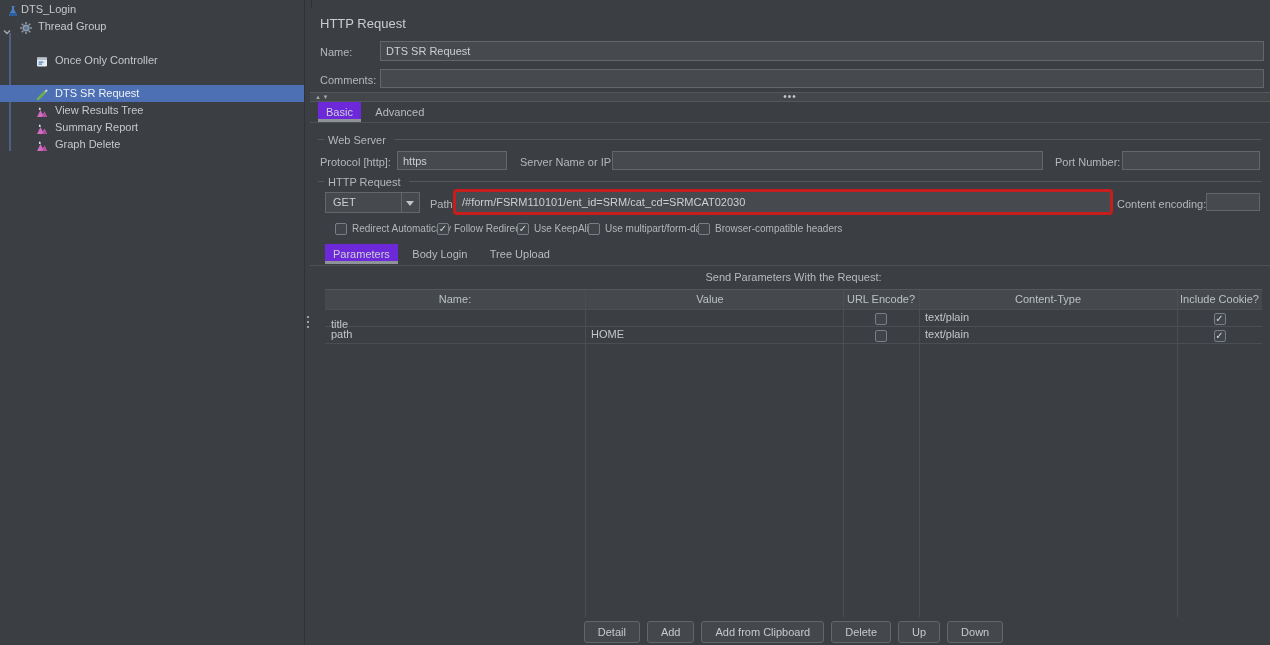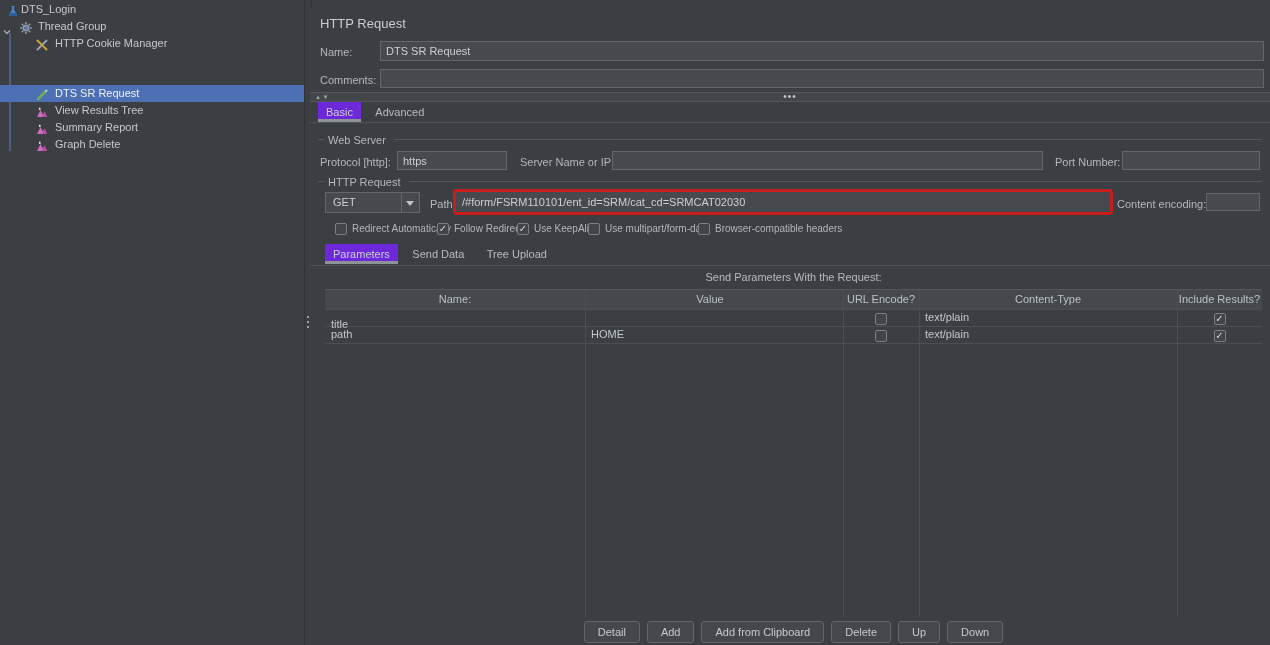--- a/index.html
+++ b/index.html
@@ -126,30 +126,32 @@
               <line x1="8.8" y1="8.8" x2="10.2" y2="10.2"></line>
               <line x1="8.8" y1="3.2" x2="10.2" y2="1.8"></line>
               <line x1="1.8" y1="10.2" x2="3.2" y2="8.8"></line>
             </g>
             <circle cx="6" cy="6" r="1.2" fill="#4a7fc1"></circle>
           </svg>
       </span>
       <span class="tlabel" style="left:38px">Thread Group</span>
     </div>
 
-    <div class="trow" style="top:35px">
-      <span class="ticon" style="left:36px">
-        <svg width="12" height="12" viewBox="0 0 12 12">
-            <line x1="10.5" y1="1.5" x2="1.5" y2="10.5" stroke="#9aa1a8" stroke-width="2" stroke-linecap="round"></line>
-            <line x1="1.5" y1="1.5" x2="10.5" y2="10.5" stroke="#c9a23a" stroke-width="2" stroke-linecap="round"></line>
-          </svg>
-      </span>
-      <span class="tlabel" style="left:55px">HTTP Cookie Manager</span>
-    </div>
-
+
+    <div class="trow" style="top:52px">
+      <span class="ticon" style="left:36px">
+        <svg width="12" height="12" viewBox="0 0 12 12">
+            <rect x="1" y="1.5" width="10" height="9" fill="#e8ecf0" rx="1"></rect>
+            <rect x="1" y="1.5" width="10" height="2.5" fill="#b9c2cc"></rect>
+            <rect x="2.5" y="5.5" width="5" height="1.2" fill="#4a7fc1"></rect>
+            <rect x="2.5" y="7.5" width="3.5" height="1.2" fill="#4a7fc1"></rect>
+          </svg>
+      </span>
+      <span class="tlabel" style="left:55px">Once Only Controller</span>
+    </div>
 
 
     <div class="trow selected" style="top:85px">
       <span class="ticon" style="left:36px">
         <svg width="12" height="12" viewBox="0 0 12 12">
             <line x1="8.5" y1="3.5" x2="10.5" y2="1.5" stroke="#c9d0d6" stroke-width="2" stroke-linecap="round"></line>
             <line x1="2" y1="10" x2="8.5" y2="3.5" stroke="#6fae4e" stroke-width="2.6" stroke-linecap="round"></line>
           </svg>
       </span>
       <span class="tlabel" style="left:55px">DTS SR Request</span>
@@ -255,34 +257,34 @@
     </span>
     <span class="cbitem" style="left:278px">
       <span class="cb"></span><span class="cblabel">Use multipart/form-data</span>
     </span>
     <span class="cbitem" style="left:388px">
       <span class="cb"></span><span class="cblabel">Browser-compatible headers</span>
     </span>
 
     <div id="param-tabs">
       <span class="tab selected">Parameters</span>
-      <span class="tab">Send Data</span>
+      <span class="tab">Body Login</span>
       <span class="tab">Tree Upload</span>
     </div>
     <div class="tabrow-line" style="top:257px"></div>
 
     <div id="table-title">Send Parameters With the Request:</div>
 
     <div id="param-table">
       <div class="thead"></div>
       <div class="th" style="left:0;width:260px">Name:</div>
       <div class="th" style="left:256px;width:258px">Value</div>
       <div class="th" style="left:518px;width:76px">URL Encode?</div>
       <div class="th" style="left:594px;width:258px">Content-Type</div>
-      <div class="th" style="left:852px;width:85px">Include Results?</div>
+      <div class="th" style="left:852px;width:85px">Include Cookie?</div>
 
       <div class="colline" style="left:260px"></div>
       <div class="colline" style="left:518px"></div>
       <div class="colline" style="left:594px"></div>
       <div class="colline" style="left:852px"></div>
 
       <div class="hline" style="top:19px"></div>
       <div class="hline" style="top:36px"></div>
       <div class="hline" style="top:53px"></div>
 

